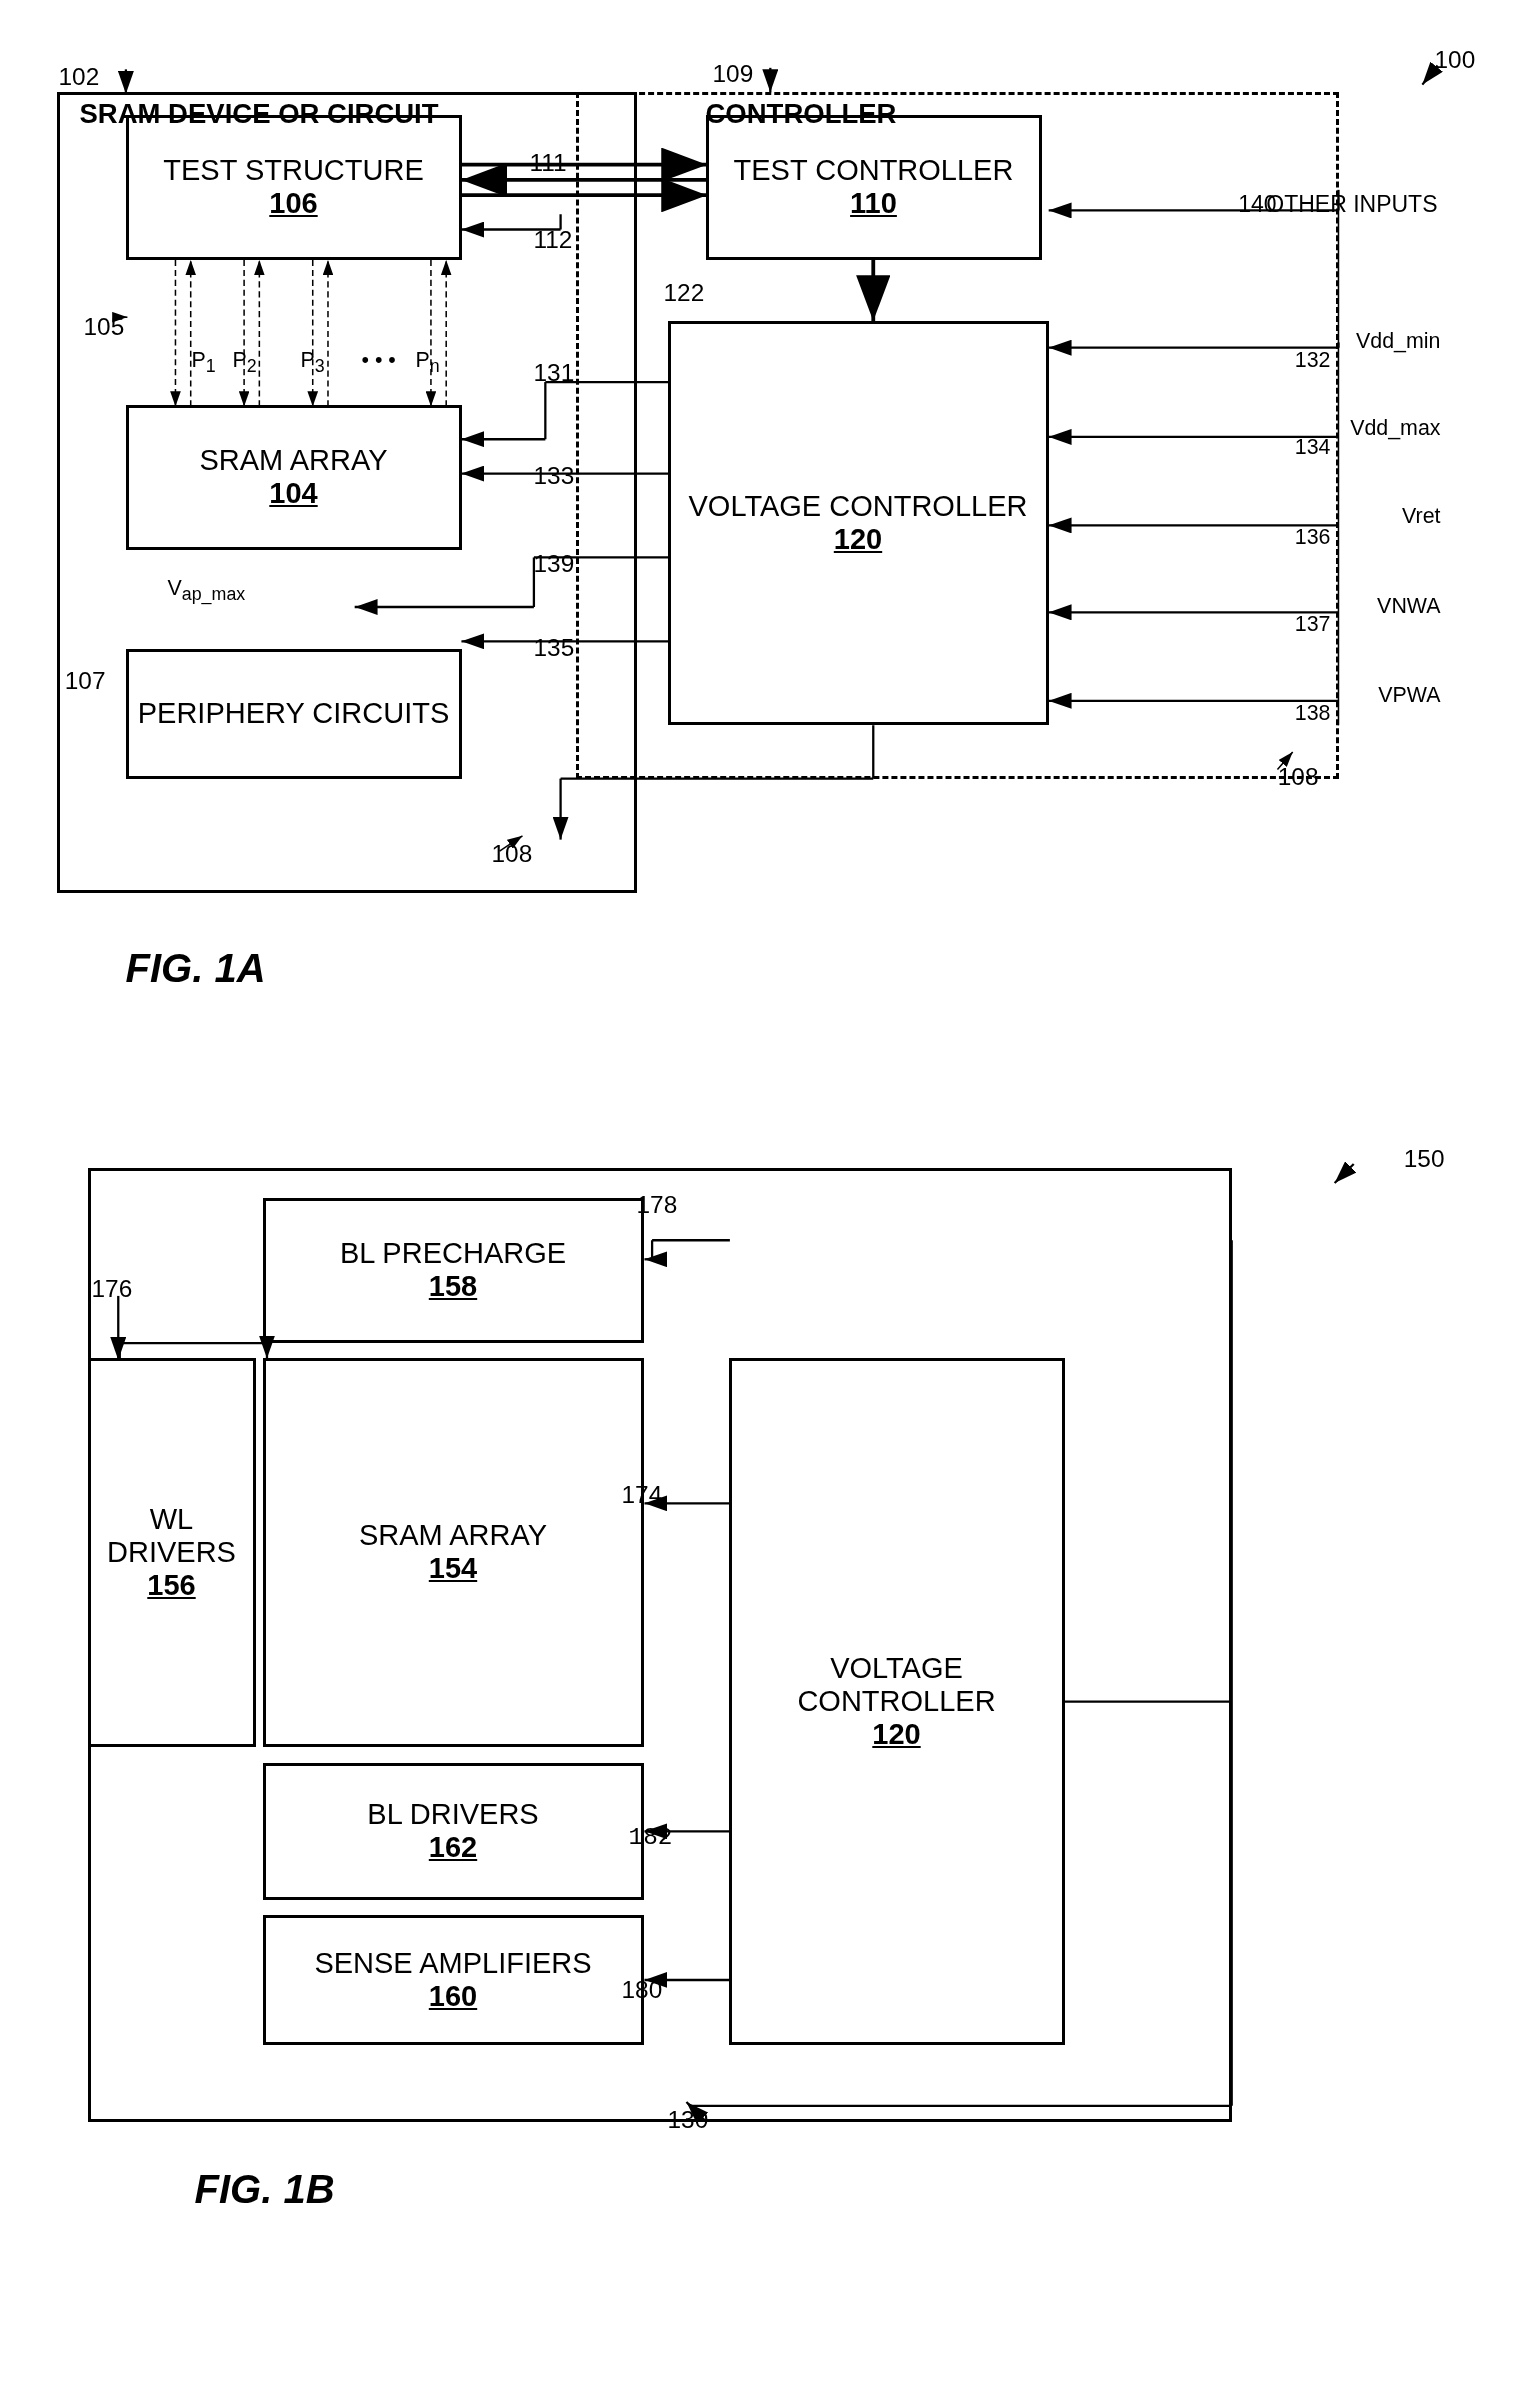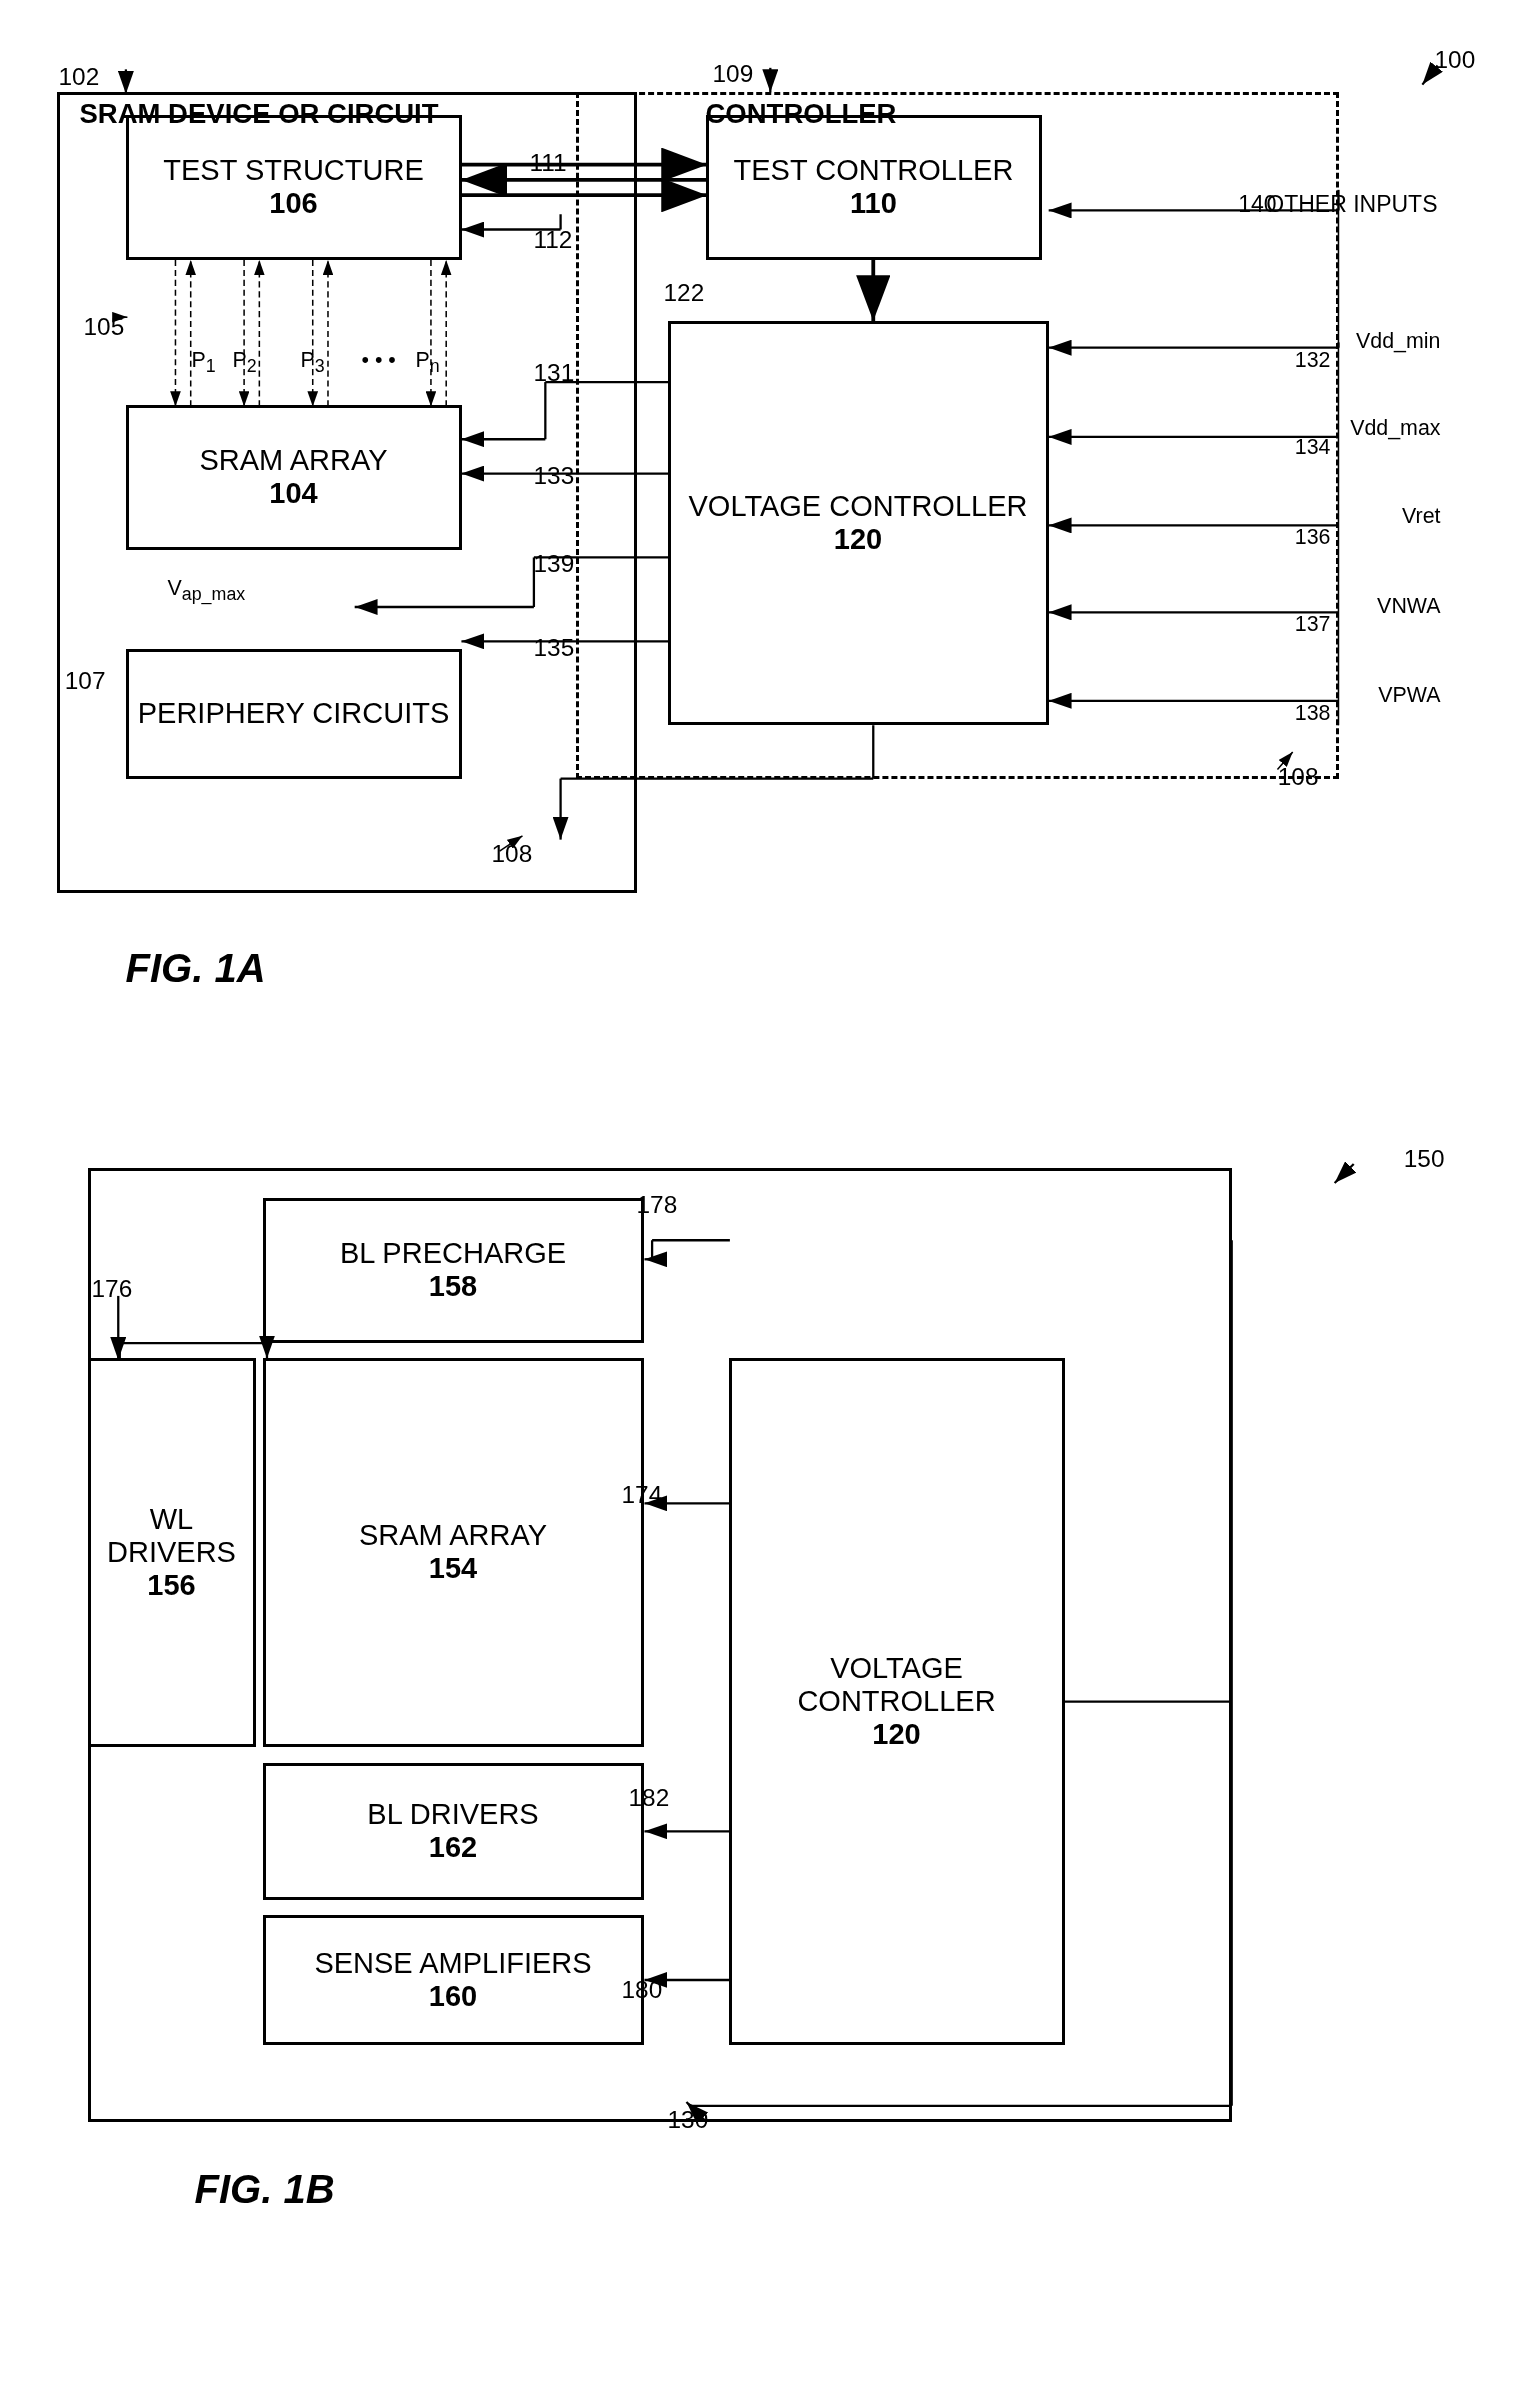--- a/index.html
+++ b/index.html
@@ -134,20 +134,21 @@
 
     .box-title {
       font-size: 29px;
       font-weight: normal;
       text-align: center;
     }
 
     .box-number {
       font-size: 29px;
       font-weight: bold;
+      text-decoration: underline;
       text-align: left;
     }
 
     
     .ref {
       position: absolute;
       font-size: 24.4px;
       font-weight: normal;
     }
 
@@ -466,21 +467,21 @@
     </div>
 
     <div class="ref" style="right:46px; top:23px;">150</div>
 
     <div class="ref" style="left:50px; top:153px;">176</div>
 
     <div class="ref" style="left:595px; top:69px;">178</div>
 
     <div class="ref" style="left:580px; top:359px;">174</div>
 
-    <div class="ref" style="left:587px; top:662px;">182</div>
+    <div class="ref" style="left:587px; top:702px;font-family:Liberation Mono, monospace;">182</div>
 
     <div class="ref" style="left:580px; top:854px;">180</div>
 
     <div class="ref" style="left:626px; top:984px;">130</div>
 
     <div class="fig-label" style="position:absolute; left:153px; top:1045px;">FIG. 1B</div>
 
     <svg class="svg-overlay" viewBox="0 0 1900 1500">
       <defs>
         <marker id="arr2" markerWidth="10" markerHeight="7" refX="10" refY="3.5" orient="auto">

